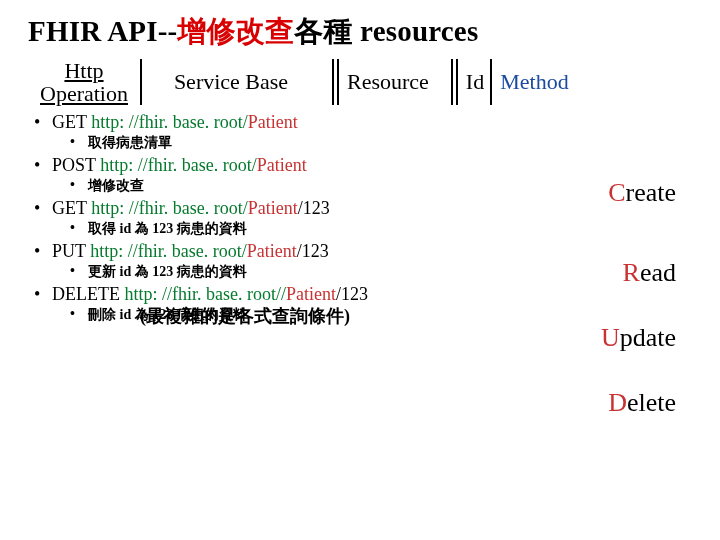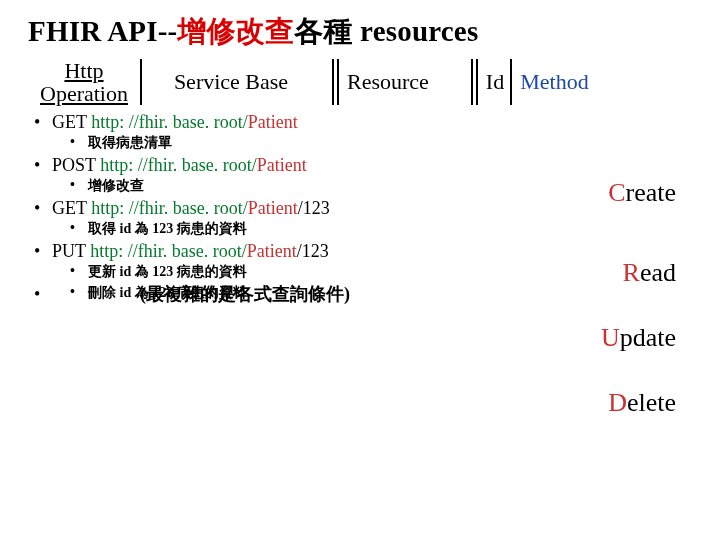--- a/index.html
+++ b/index.html
@@ -33,21 +33,21 @@
       text-decoration:underline;
     }
     .hdr .sep1{
       width:2px;height:46px;background:#000;margin:0 10px 0 0;
     }
     .hdr .sbase{width:158px;text-align:center;}
     .hdr .dsep{
       display:flex;gap:3px;margin:0 8px 0 22px;
     }
     .hdr .dsep span{width:2px;height:46px;background:#000;display:block;}
-    .hdr .res{margin-right:20px;}
+    .hdr .res{margin-right:0;}
     .hdr .ssep{width:2px;height:46px;background:#000;margin:0 6px;}
     .hdr .method{color:#1b4aa0;margin-left:2px;}
     ul.top{list-style:none;margin-left:6px;}
     ul.top>li{
       position:relative;
       padding-left:18px;
       margin:3px 0 2px 0;
       font-size:18px;
     }
     ul.top>li:before{
@@ -122,21 +122,21 @@
       </ul></li>
     <li><span class="url"><span>POST </span><span class="base">http: //fhir. base. root/</span><span class="res">Patient</span><span class="rest"></span></span><ul class="sub">
         <li>增修改查</li>
       </ul></li>
     <li><span class="url"><span>GET </span><span class="base">http: //fhir. base. root/</span><span class="res">Patient</span><span class="rest">/123</span></span><ul class="sub">
         <li>取得  id 為 123 病患的資料</li>
       </ul></li>
     <li><span class="url"><span>PUT </span><span class="base">http: //fhir. base. root/</span><span class="res">Patient</span><span class="rest">/123</span></span><ul class="sub">
         <li>更新 id 為 123 病患的資料</li>
       </ul></li>
-    <li><ul class="sub">
+    <li><span class="url"><span>DELETE </span><span class="base">http: //fhir. base. root//</span><span class="res">Patient</span><span class="rest">/123</span></span><ul class="sub">
         <li>刪除 id 為 123 病患的資料</li>
       </ul></li>
   </ul>
 
 <div class="note">(最複雜的是各式查詢條件)</div>
 
 <div class="crud c"><span class="first">C</span><span id="cC">reate</span></div>
 <div class="crud r"><span class="first">R</span><span id="cR">ead</span></div>
 <div class="crud u"><span class="first">U</span><span id="cU">pdate</span></div>
 <div class="crud d"><span class="first">D</span><span id="cD">elete</span></div>

